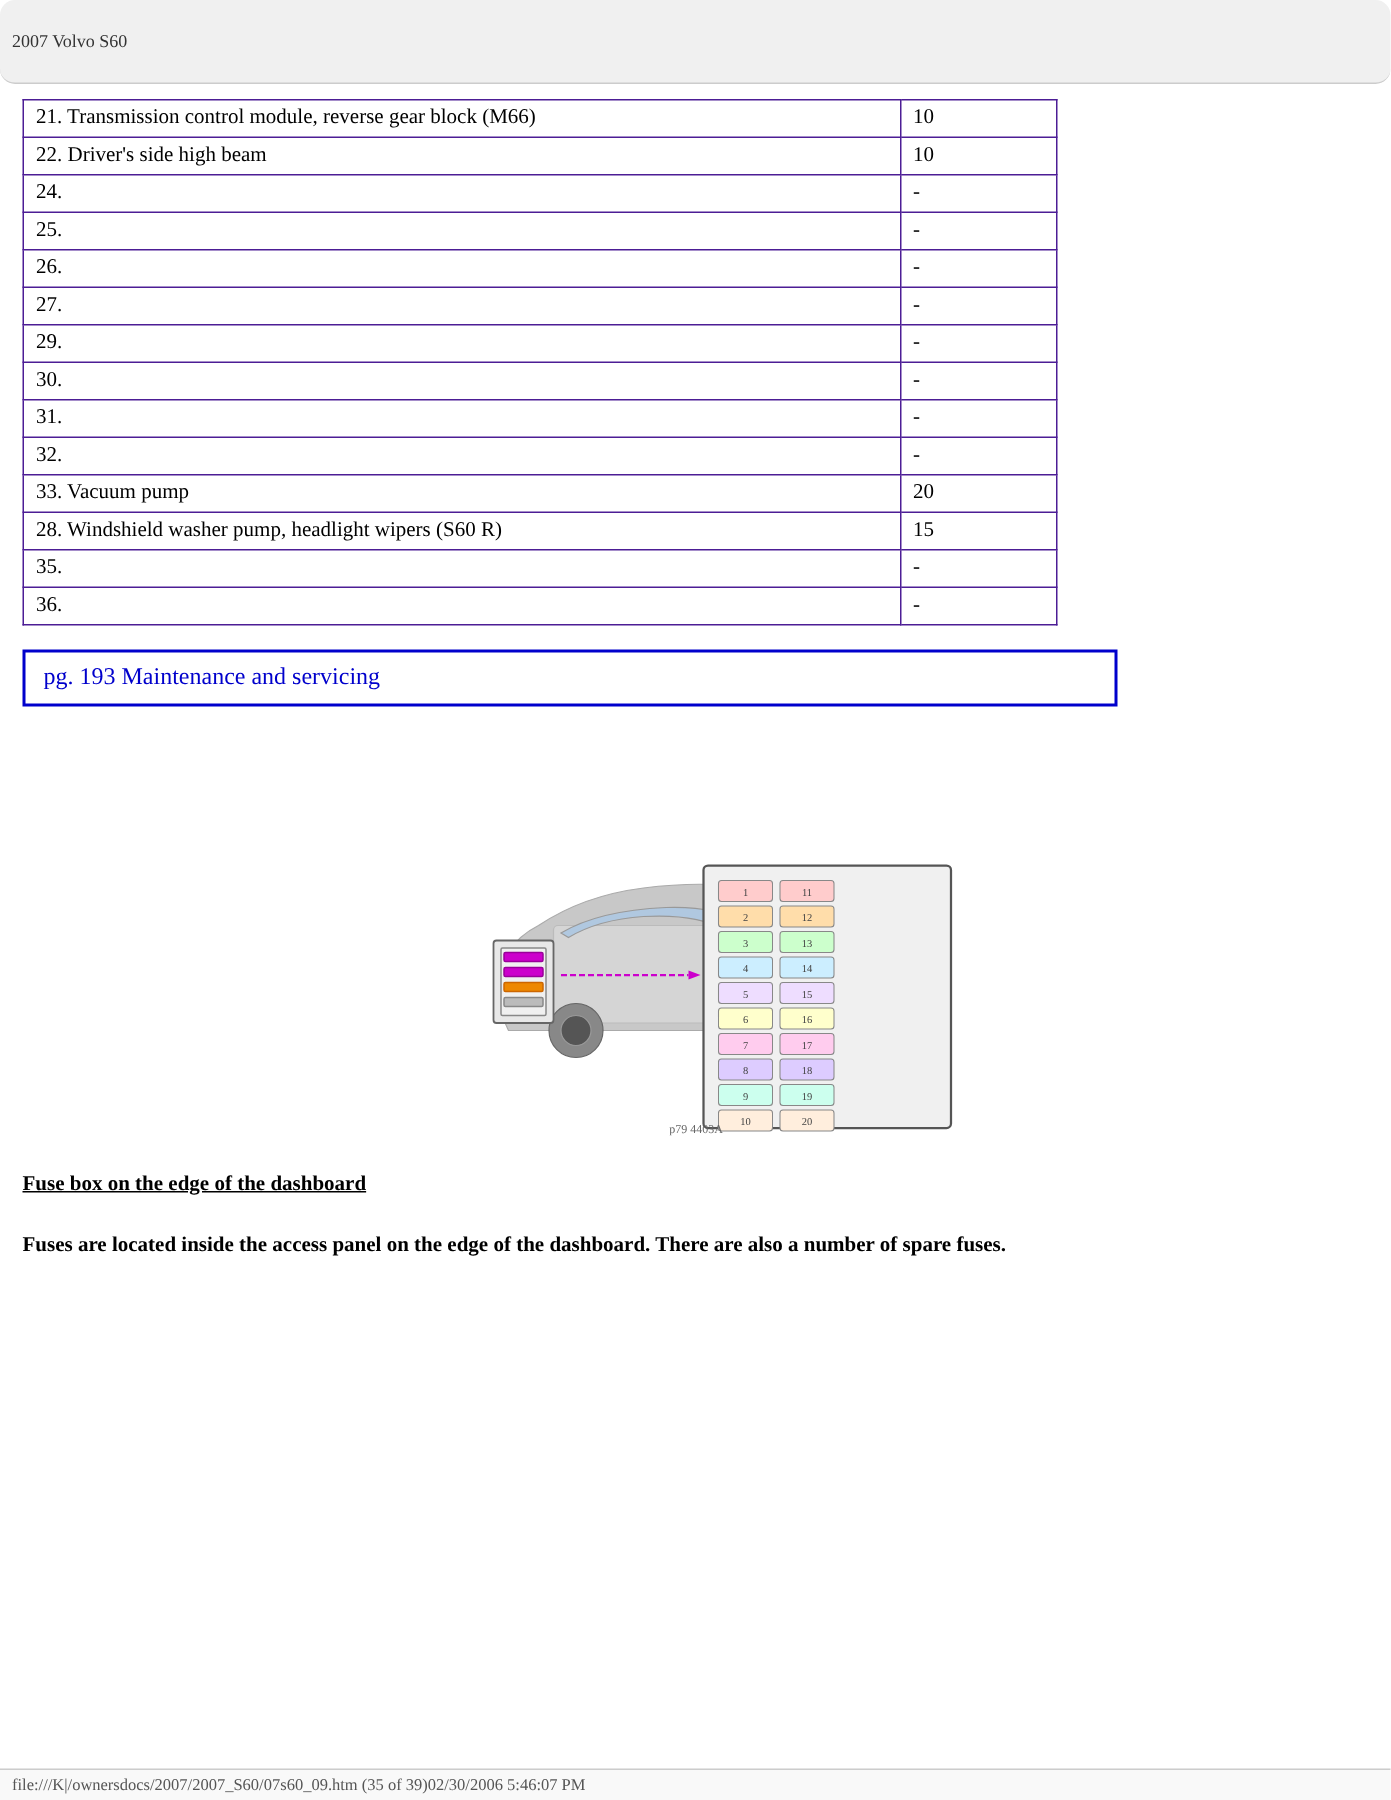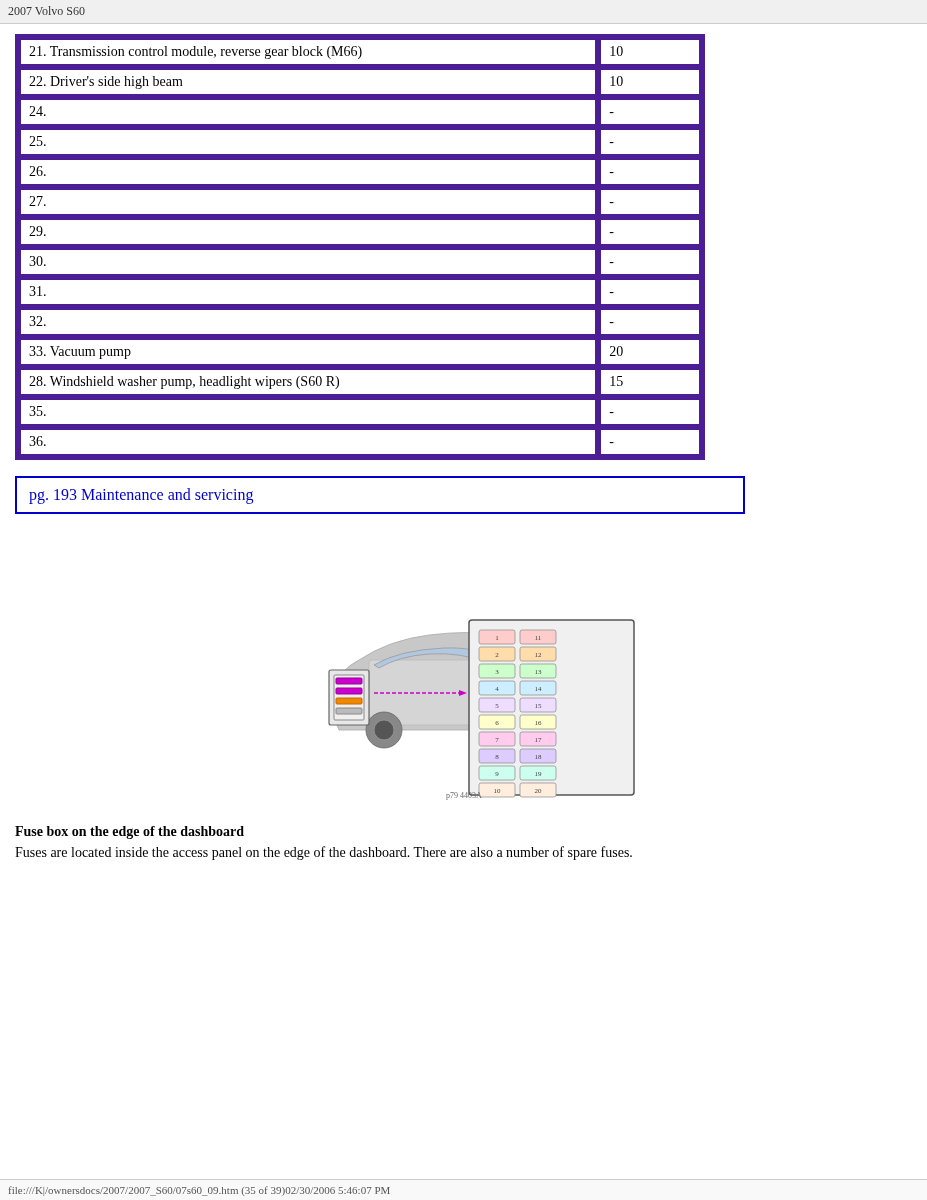--- a/index.html
+++ b/index.html
@@ -6,35 +6,36 @@
     body {
       font-family: Times New Roman, serif;
       font-size: 14px;
       background: #ffffff;
       color: #000000;
       width: 927px;
       min-height: 1200px;
     }
     .title-bar {
       font-size: 12px;
-      padding: 4px 8px;
+      padding: 20px 8px;
       color: #333;
       border-bottom: 1px solid #ccc;
       background: #f0f0f0;
+      border-radius: 10px;
     }
     .main-content {
       padding: 10px 15px;
     }
     table.fuse-table {
       border-collapse: collapse;
       width: 690px;
       margin-bottom: 16px;
     }
     table.fuse-table td {
-      border: 6px solid #4c1d95;
+      border: 1px solid #4c1d95;
       padding: 4px 8px;
       vertical-align: top;
       margin-top: 28px;
     }
     table.fuse-table td:first-child {
       width: 560px;
     }
     table.fuse-table td:last-child {
       width: 100px;
     }
@@ -51,25 +52,27 @@
       font-weight: bold;
       margin: 16px 0 12px 0;
     }
     .fuse-diagram {
       text-align: center;
       margin: 10px auto 20px auto;
       width: 420px;
     }
     .fuse-box-heading {
       font-weight: bold;
-      margin-bottom: 2px;
+      margin-bottom: 22px;
+      text-decoration: underline;
     }
     .fuse-box-text {
       margin-bottom: 16px;
       line-height: 1.5;
+      font-weight: bold;
     }
     .status-bar {
       font-size: 11px;
       color: #555;
       border-top: 1px solid #ccc;
       padding: 4px 8px;
       margin-top: 20px;
       position: absolute;
       bottom: 0;
       left: 0;

